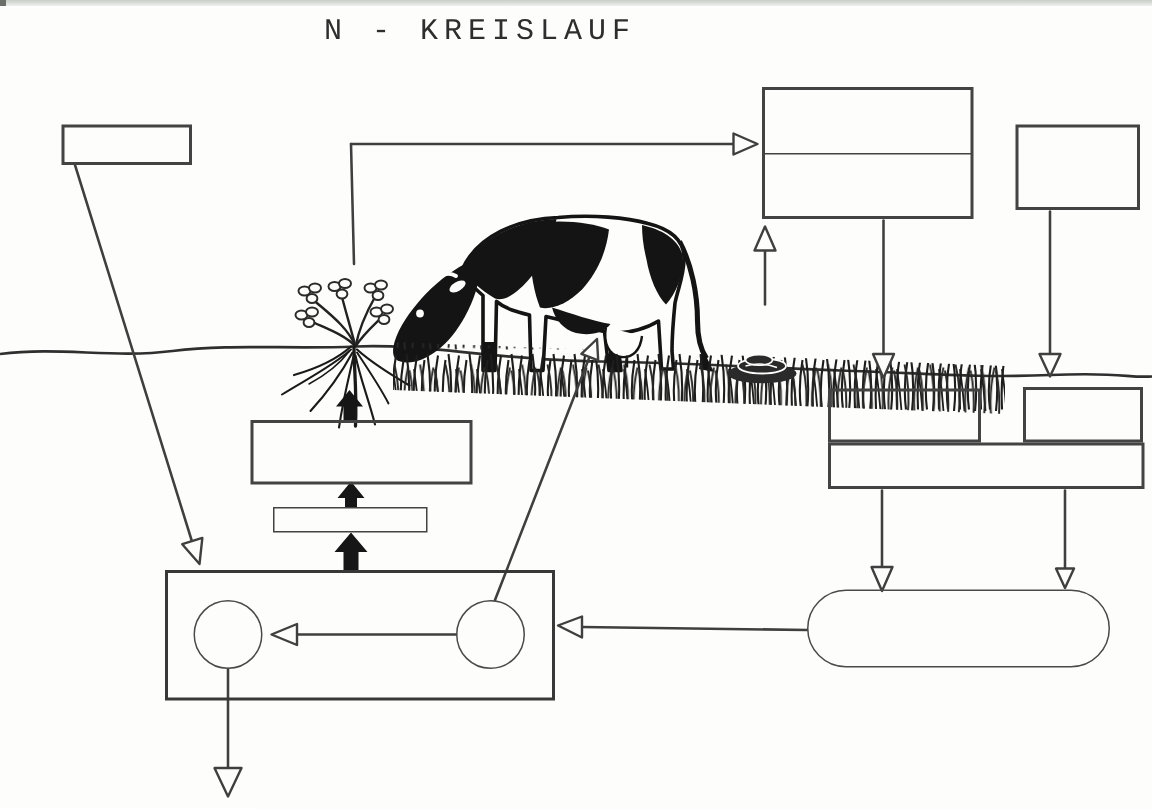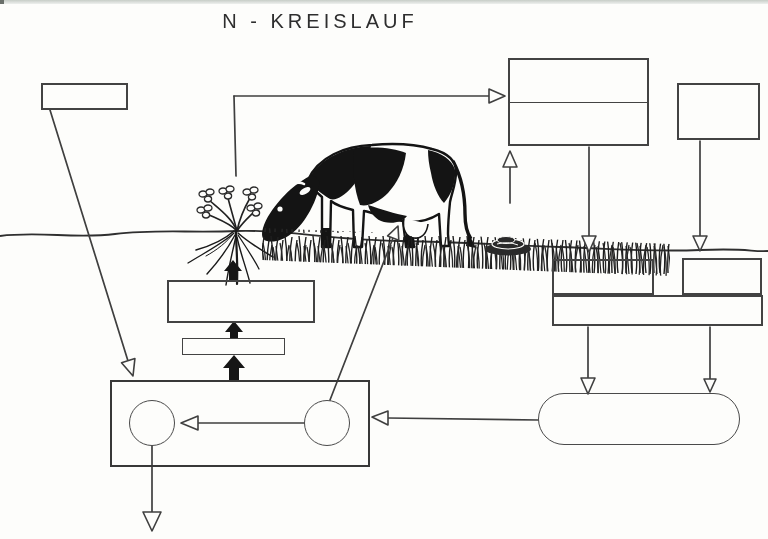--- a/index.html
+++ b/index.html
@@ -1,17 +1,17 @@
 <!DOCTYPE html>
 <html><head>
 <meta charset="utf-8">
 <style>
   html,body{margin:0;padding:0;background:#ffffff;}
   #stage{position:relative;width:768px;height:539px;background:#fdfdfb;overflow:hidden;
-         font-family:Liberation Sans, sans-serif;}
+         font-family:Liberation Mono, monospace;}
   #scan-strip{position:absolute;left:0;top:0;width:768px;height:4px;
               background:linear-gradient(#c7cdc7,#eef0ee);}
   #scan-corner{position:absolute;left:0;top:0;width:4px;height:4px;background:#6a6f6a;}
   #title{position:absolute;left:0;top:10px;width:640px;text-align:center;
          font-size:20px;letter-spacing:4px;color:#2e2e2e;font-weight:500;}
   .box{position:absolute;border:2px solid #434343;background:transparent;box-sizing:border-box;}
   .thin{border-width:1.8px;}
   #box-top-right .divider{position:absolute;left:-1px;right:-1px;top:42px;border-top:1.6px solid #434343;}
   .circle{position:absolute;width:46px;height:46px;border:1.9px solid #4a4a4a;border-radius:50%;
           background:transparent;box-sizing:border-box;}

